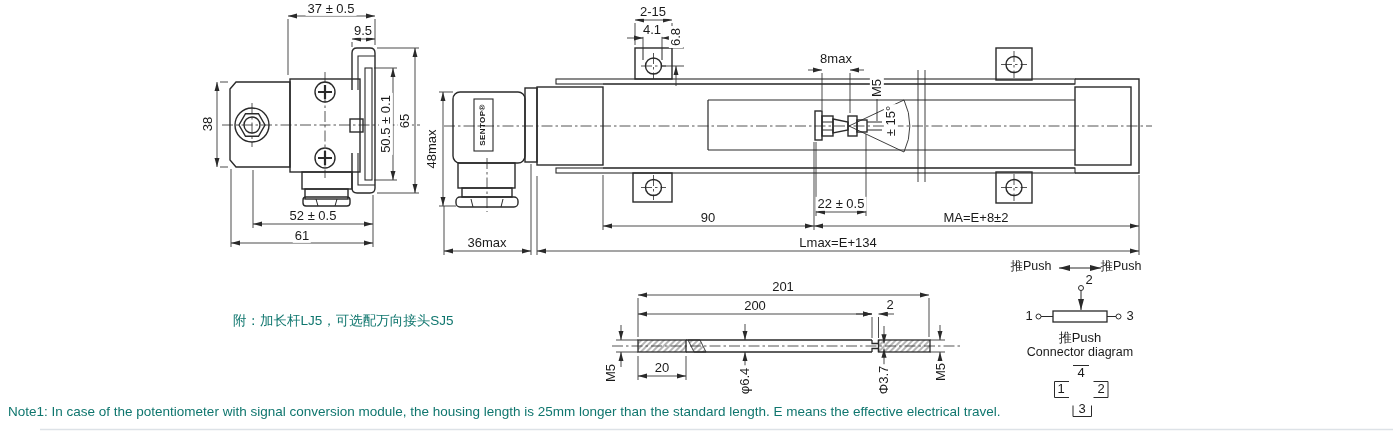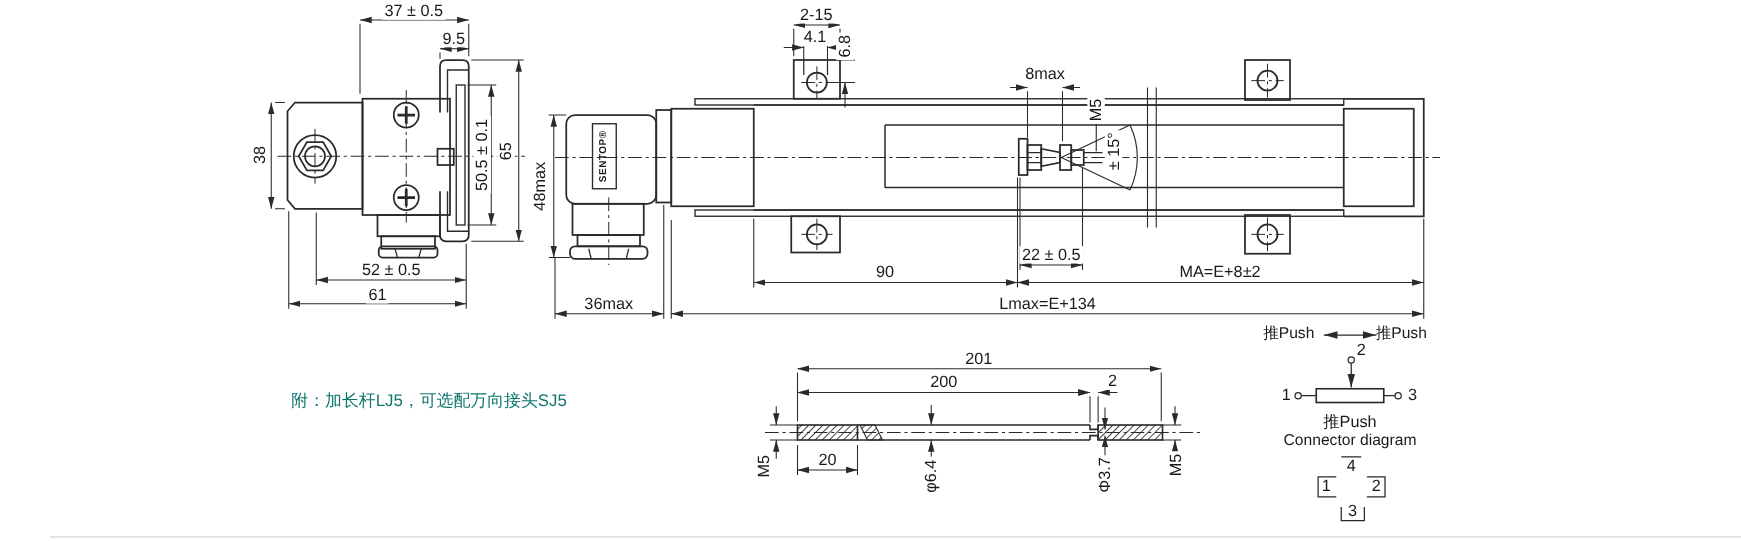--- a/index.html
+++ b/index.html
@@ -230,14 +230,15 @@
 <div class="lbl nobg" style="left:1029px; top:316px">1</div>
 <div class="lbl nobg" style="left:1130px; top:316px">3</div>
 <div class="lbl nobg" style="left:1080px; top:338px">推Push</div>
 <div class="lbl nobg small" style="left:1080px; top:353px">Connector diagram</div>
 <div class="lbl nobg" style="left:1081px; top:373px">4</div>
 <div class="lbl nobg" style="left:1061px; top:389px">1</div>
 <div class="lbl nobg" style="left:1101px; top:389px">2</div>
 <div class="lbl nobg" style="left:1082px; top:409px">3</div>
 
 <div class="note" style="left:233px; top:312px">附：加长杆LJ5，可选配万向接头SJ5</div>
+<div class="note" style="left:8px; top:404px">Note1: In case of the potentiometer with signal conversion module, the housing length is 25mm longer than the standard length. E means the effective electrical travel.</div>
 
 </div>
 
 </body></html>

